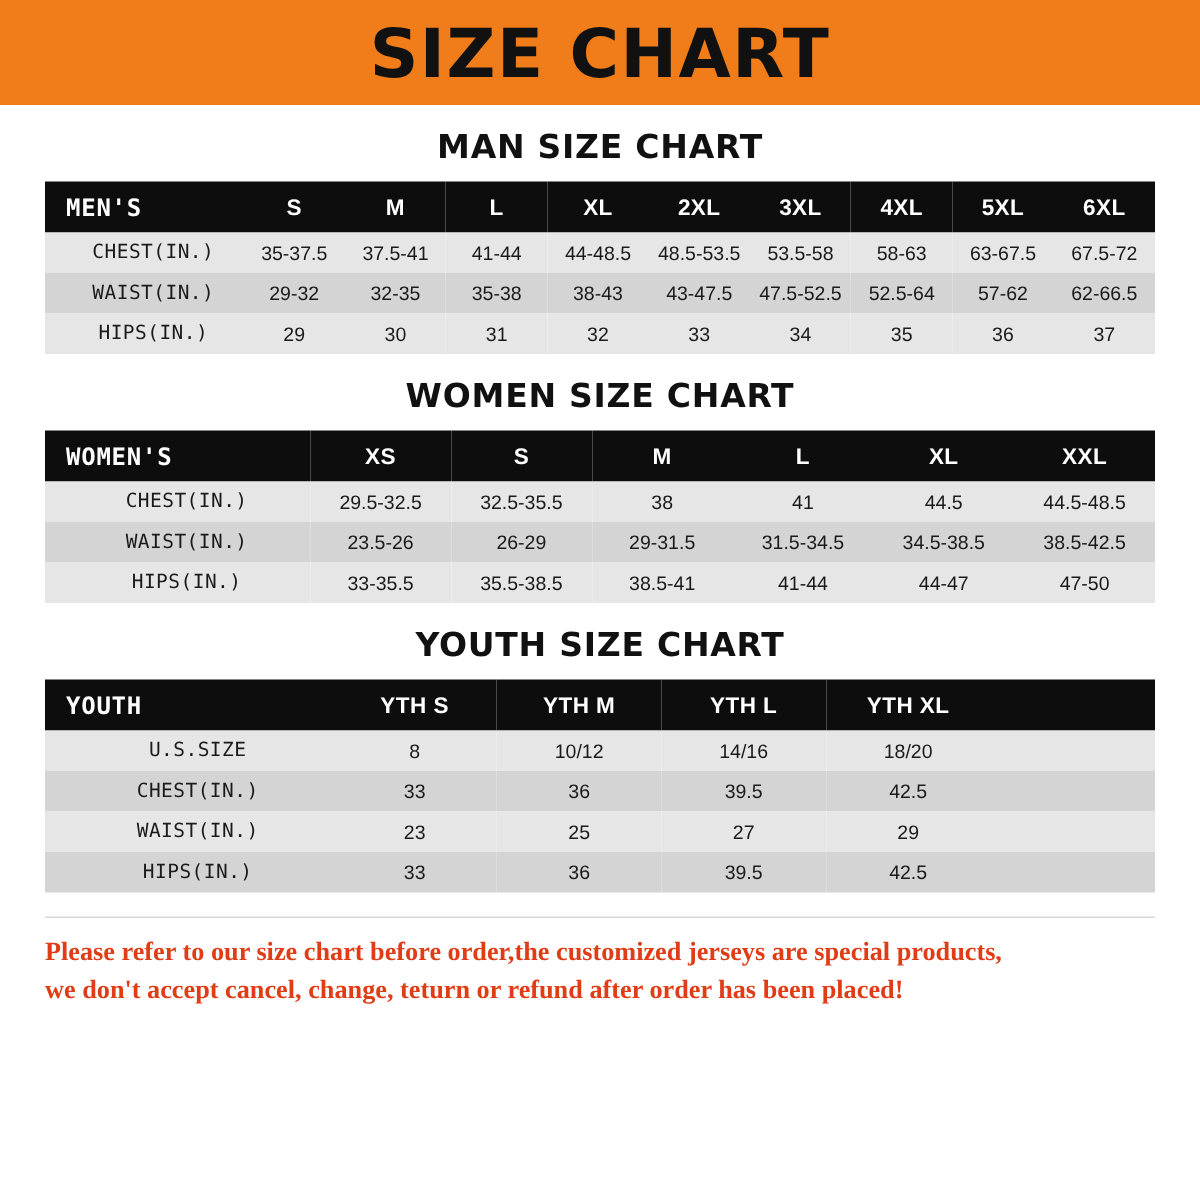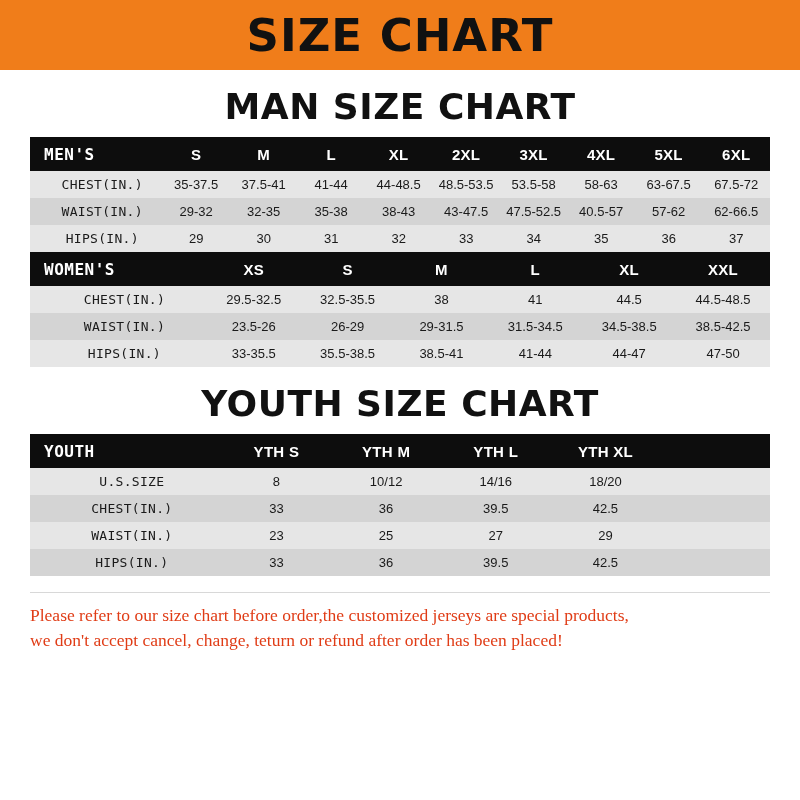--- a/index.html
+++ b/index.html
@@ -38,21 +38,21 @@
     text-align: right;
   }
   .content {
     padding: 0 30px;
     box-sizing: border-box;
   }
   .section-title {
     text-align: center;
     font-family: "DejaVu Sans", sans-serif;
     font-weight: bold;
-    font-size: 36px;
+    font-size: 22px;
     color: #111111;
     margin: 16px 0 10px 0;
     letter-spacing: 0.5px;
   }
   table.size-table {
     width: 100%;
     border-collapse: collapse;
     table-layout: fixed;
   }
   table.size-table th,
@@ -98,20 +98,21 @@
     border-top: 1px solid #d8d8d8;
     padding-top: 10px;
     color: #e03c16;
     font-family: "Liberation Serif", serif;
     font-size: 17.5px;
     line-height: 1.45;
     text-align: left;
   }
   .footer-note .line {
     display: block;
+    font-weight: bold;
   }
 </style>
 </head>
 <body>
 
 <div class="page">
 
   <div class="header-bar">
     <div class="header-title">SIZE CHART</div>
   </div>
@@ -148,39 +149,40 @@
           <td>67.5-72</td>
         </tr>
         <tr class="even">
           <td class="row-label">WAIST(IN.)</td>
           <td>29-32</td>
           <td>32-35</td>
           <td>35-38</td>
           <td>38-43</td>
           <td>43-47.5</td>
           <td>47.5-52.5</td>
-          <td>40.5-57</td>
+          <td>52.5-64</td>
           <td>57-62</td>
           <td>62-66.5</td>
         </tr>
         <tr class="odd">
           <td class="row-label">HIPS(IN.)</td>
           <td>29</td>
           <td>30</td>
           <td>31</td>
           <td>32</td>
           <td>33</td>
           <td>34</td>
           <td>35</td>
           <td>36</td>
           <td>37</td>
         </tr>
       </tbody>
     </table>
 
+    <div class="section-title">WOMEN SIZE CHART</div>
     <table class="size-table">
       <thead>
         <tr>
           <th class="row-label" style="width:22%">WOMEN'S</th>
           <th>XS</th>
           <th>S</th>
           <th>M</th>
           <th>L</th>
           <th>XL</th>
           <th>XXL</th>

